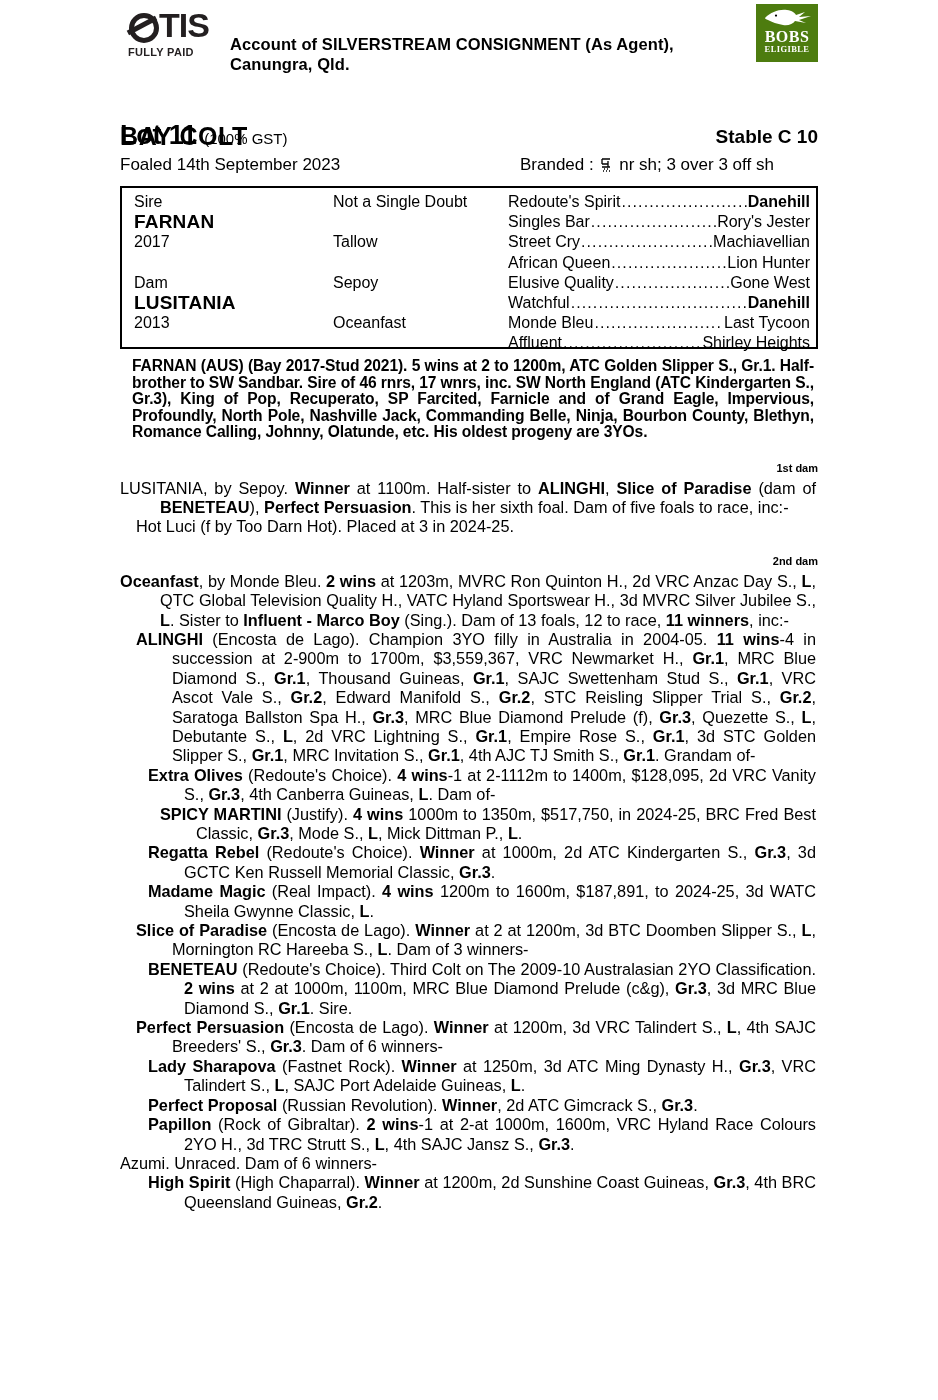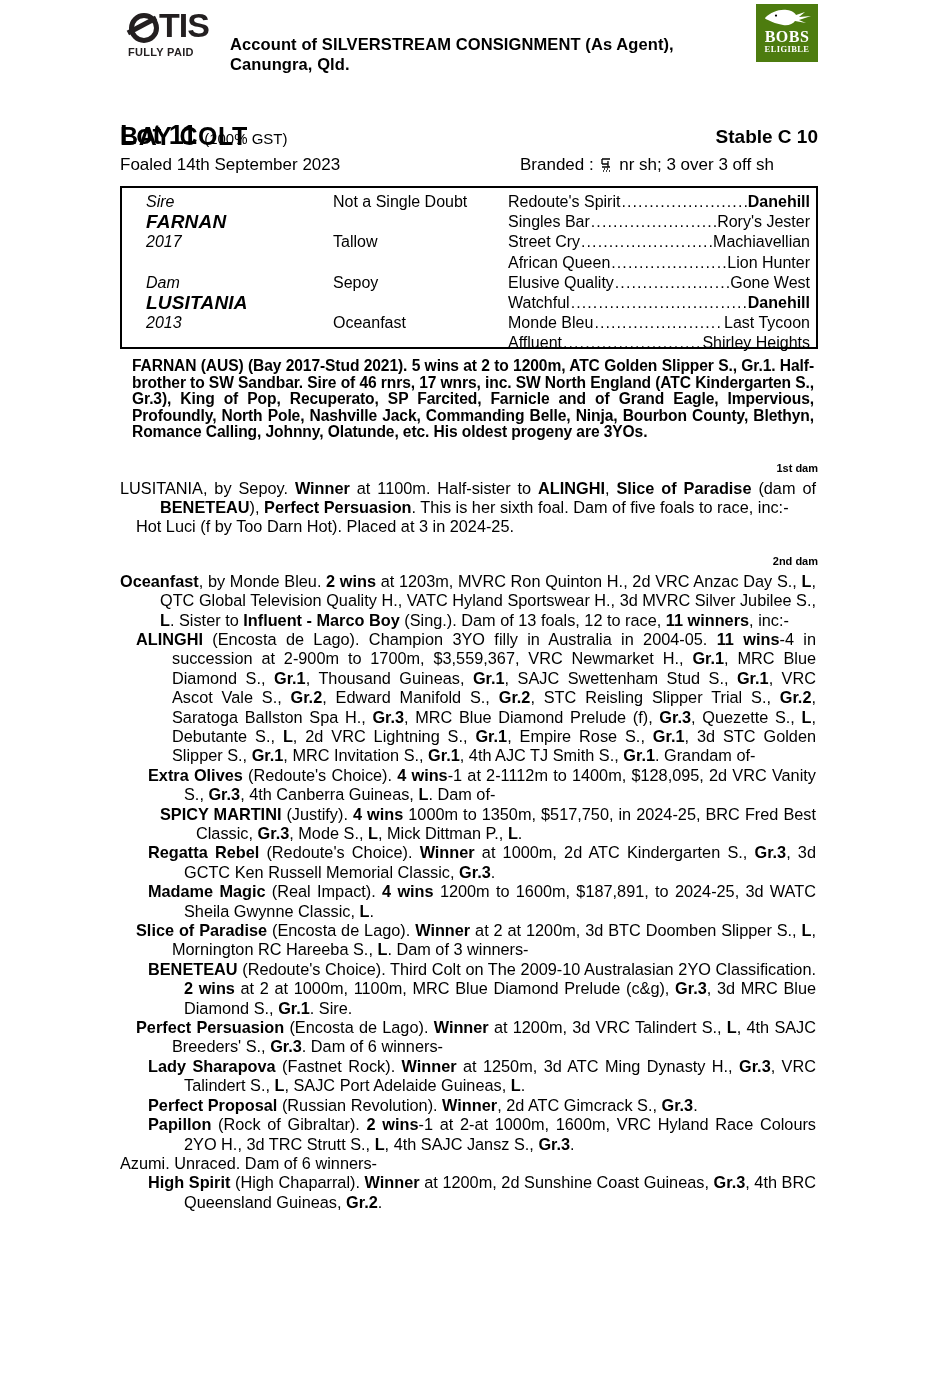--- a/index.html
+++ b/index.html
@@ -183,21 +183,21 @@
     position: relative;
     padding: 4px 6px 0 8px;
     margin-top: 2px;
   }
   .ped-row {
     position: relative;
     height: 20.2px;
     font-size: 16px;
     line-height: 20px;
   }
-  .ped-c1 { position: absolute; left: 16px;   top: 0; font-style: italic; }
+  .ped-c1 { position: absolute; left: 4px;   top: 0; }
   .ped-c2 { position: absolute; left: 203px; top: 0; }
   .ped-c3 {
     position: absolute;
     left: 378px;
     right: 0;
     top: 0;
     display: flex;
     align-items: baseline;
     white-space: nowrap;
   }

